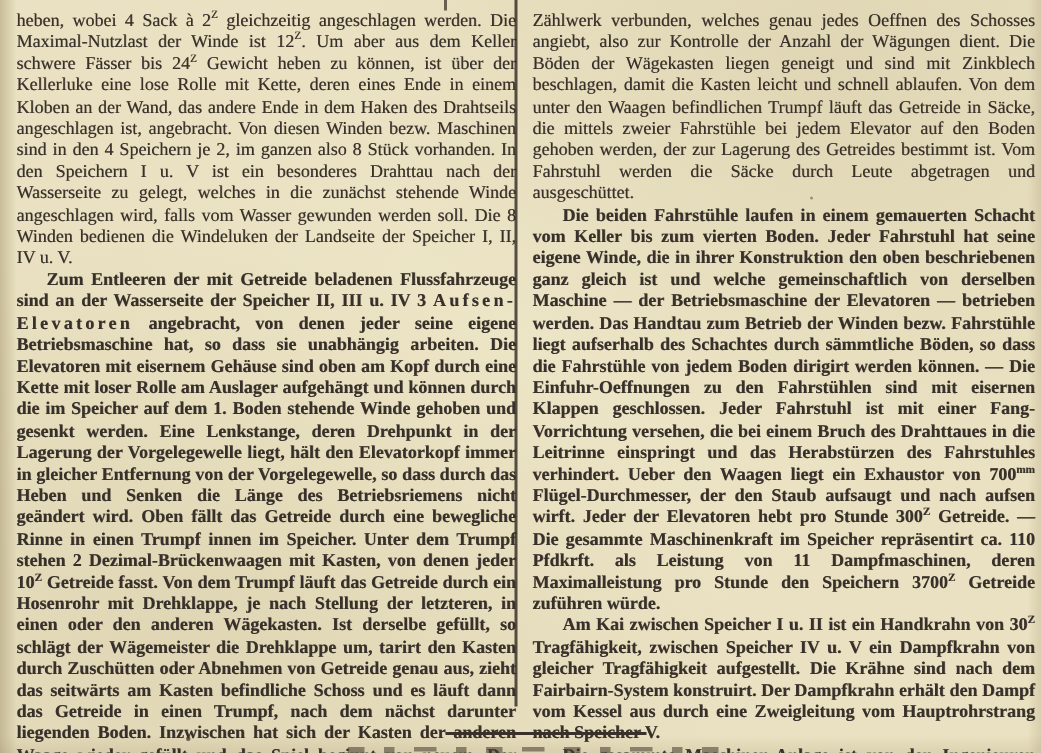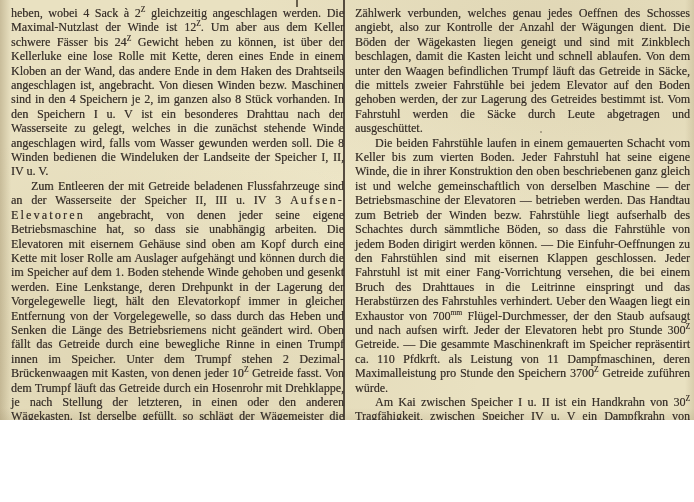--- a/index.html
+++ b/index.html
@@ -1,19 +1,19 @@
 <!DOCTYPE html>
 <html lang="de"><head>
 <meta charset="utf-8">
 <style>
   html, body { margin: 0; padding: 0; }
   .page {
     position: relative;
     width: 694px;
-    height: 420px;
+    height: 502px;
     overflow: hidden;
     background:
       linear-gradient(90deg, rgba(125,105,65,0.30) 0px, rgba(125,105,65,0.0) 11px),
       linear-gradient(270deg, rgba(125,105,65,0.16) 0px, rgba(125,105,65,0.0) 9px),
       linear-gradient(0deg, rgba(125,105,65,0.12) 0px, rgba(125,105,65,0.0) 12px),
       radial-gradient(ellipse at 18% 85%, rgba(140,118,72,0.10), rgba(140,118,72,0) 45%),
       radial-gradient(ellipse at 80% 10%, rgba(140,118,72,0.10), rgba(140,118,72,0) 40%),
       radial-gradient(ellipse at 50% 45%, rgba(255,250,225,0.18), rgba(255,250,225,0) 60%),
       #e9e1c1;
     font-family: "Liberation Serif", "DejaVu Serif", serif;
@@ -24,21 +24,21 @@
     top: 6px;
     width: 333px;
     font-size: 12px;
     line-height: 14.4px;
     text-align: justify;
     text-shadow: 0.3px 0.3px 0 rgba(56,48,40,0.55);
   }
   .col-left  { left: 11px; }
   .col-right { left: 355px; width: 335px; }
   .para { margin: 0; }
-  .para.indent { text-indent: 20px; }
+  .para.indent { text-indent: 20px; font-weight: bold; }
   sup.unit {
     font-size: 7.5px;
     vertical-align: super;
     line-height: 0;
     letter-spacing: 0;
   }
   .g { letter-spacing: 2.2px; }
   .divider {
     position: absolute;
     left: 343px;

